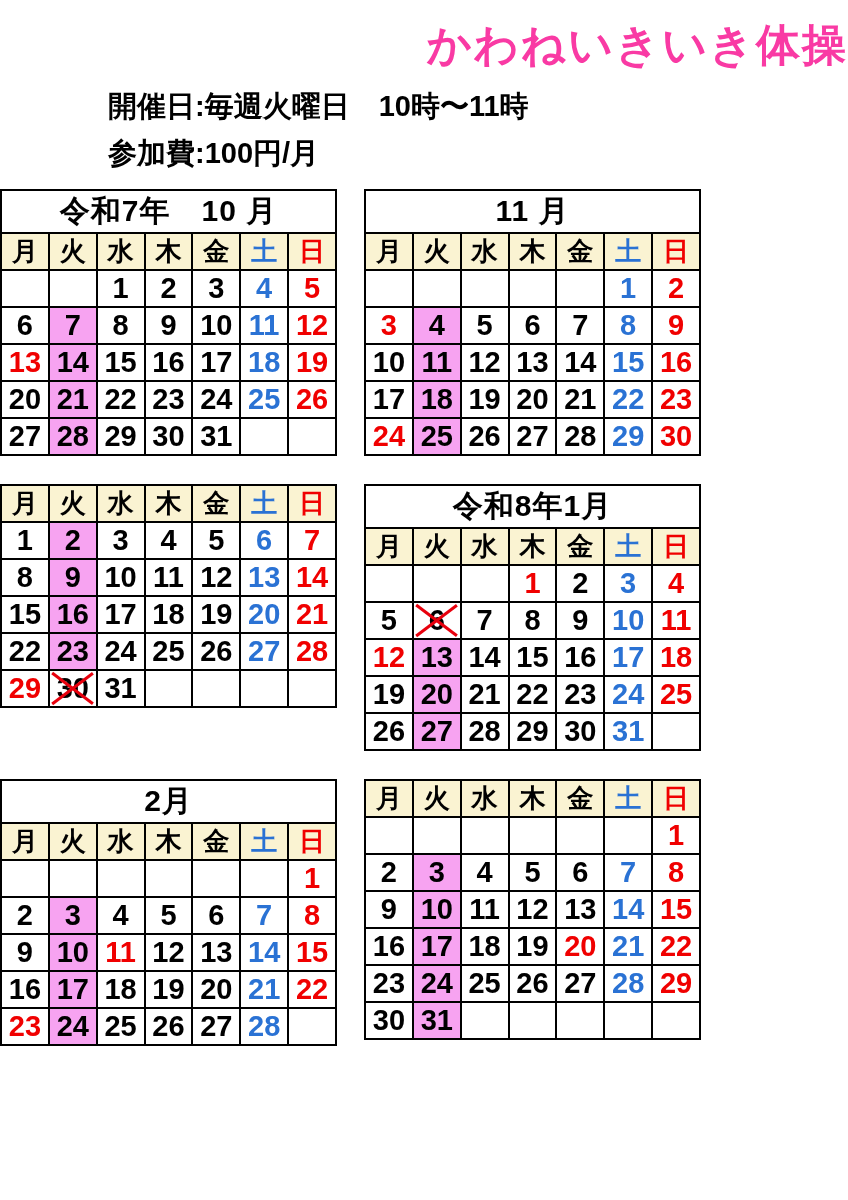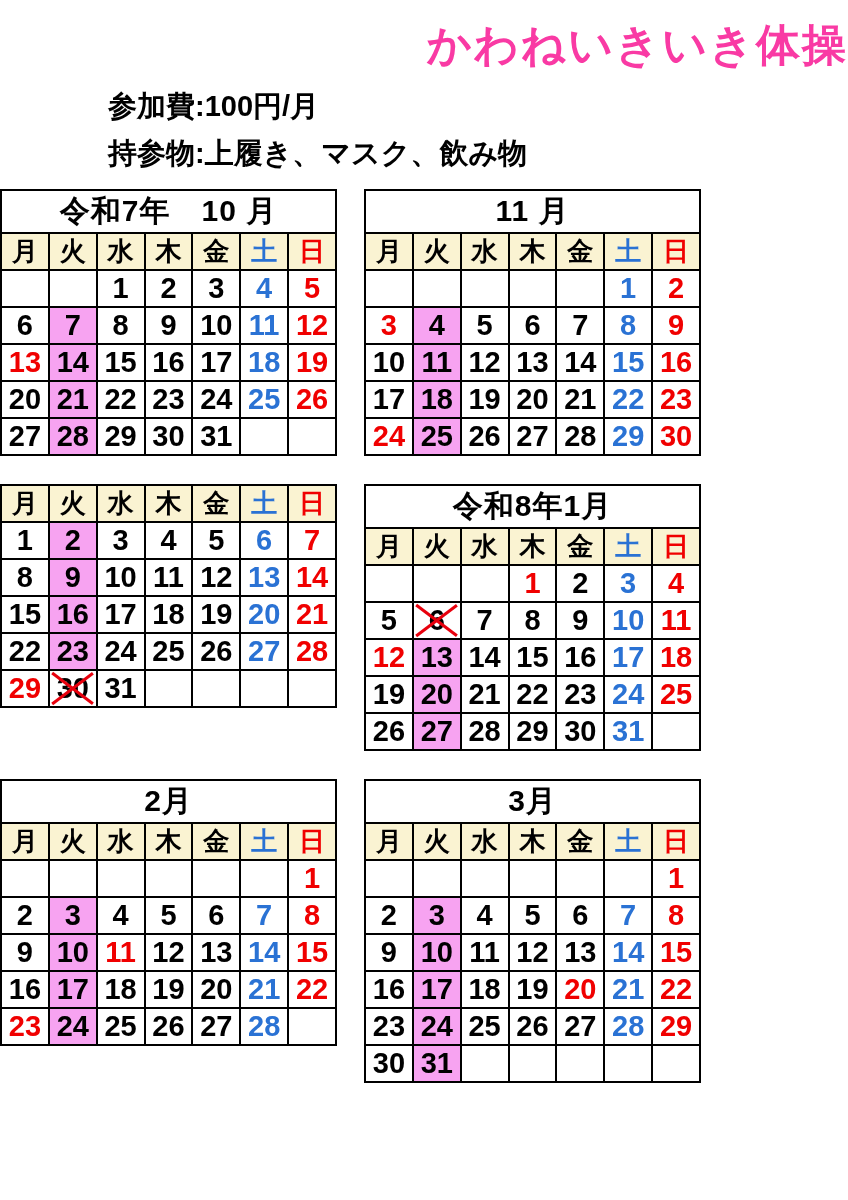--- a/index.html
+++ b/index.html
@@ -79,22 +79,22 @@
   }
   .day.cross::before{transform:rotate(37deg);}
   .day.cross::after{transform:rotate(-37deg);}
 </style>
 </head>
 <body style="--title-pink: #f93aa4; --wd-bg: #faf3d2; --pink: #f7a3f1; --blue: #2a72d4; --red: #f00000; --cross: #e8000d;">
 
 <div class="page-title">かわねいきいき体操</div>
 
 <div class="info">
+  <div class="info-line">開催日:毎週火曜日　10時〜11時</div>
   <div class="info-line">参加費:100円/月</div>
-  <div class="info-line">持参物:上履き、マスク、飲み物</div>
 </div>
 
 <div class="cal-grid" id="calGrid">
     <table class="cal">
       <tbody>
         <tr>
           <td colspan="7" class="cal-title">令和7年　10 月</td>
         </tr>
         <tr>
           <td class="wd">月</td>
@@ -389,23 +389,20 @@
           <td class="day">26</td>
           <td class="day">27</td>
           <td class="day blue">28</td>
           <td class="day"></td>
         </tr>
       </tbody>
     </table>
     <table class="cal">
       <tbody>
         <tr>
-          <td colspan="7" class="cal-title">3月</td>
-        </tr>
-        <tr>
           <td class="wd">月</td>
           <td class="wd">火</td>
           <td class="wd">水</td>
           <td class="wd">木</td>
           <td class="wd">金</td>
           <td class="wd blue">土</td>
           <td class="wd red">日</td>
         </tr>
         <tr>
           <td class="day"></td>

